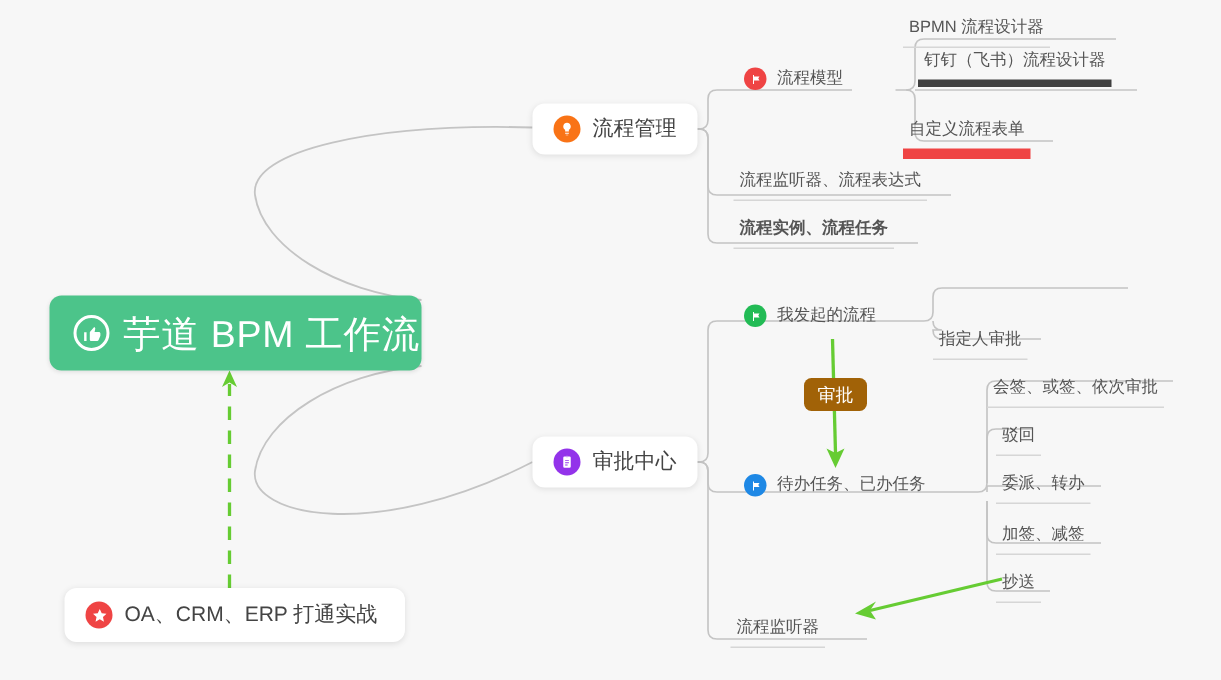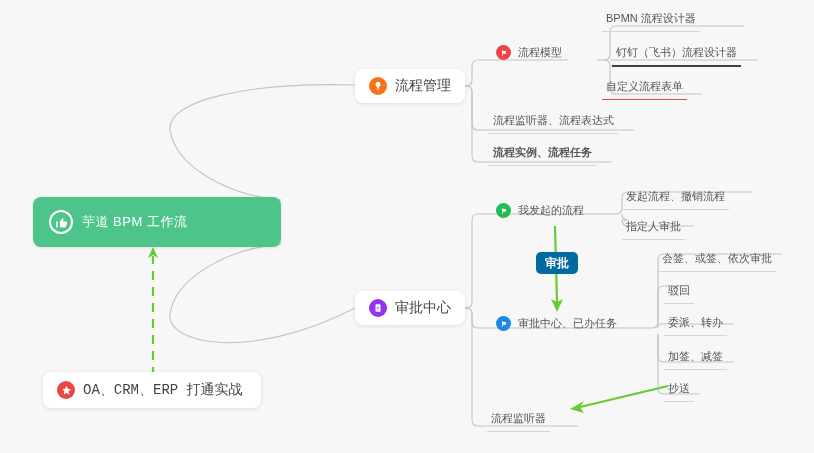--- a/index.html
+++ b/index.html
@@ -29,21 +29,21 @@
     width: 248px; height: 50px;
     background: #4cc48a;
     border-radius: 8px;
     display: flex;
     align-items: center;
     padding: 0 16px;
     box-shadow: 0 1px 3px rgba(0,0,0,0.10);
   }
   .root-node .label {
     color: #ffffff;
-    font-size: 13px;
+    font-size: 25px;
     letter-spacing: 0.5px;
     margin-left: 9px;
     white-space: nowrap;
   }
 
   
   .card-node {
     position: absolute;
     background: #ffffff;
     border-radius: 8px;
@@ -55,24 +55,23 @@
   }
   .card-node .label {
     color: #444444;
     font-size: 14px;
     margin-left: 8px;
     white-space: nowrap;
   }
   #node-process-mgmt { left: 355px; top: 69px; }
   #node-approval-center { left: 355px; top: 291px; }
   #node-oa-integration {
-    left: 43px; top: 372px;
+    left: 43px; top: 392px;
     height: 36px;
     padding: 0 18px 0 14px;
-    font-family: Liberation Mono, monospace;
   }
   #node-oa-integration .label { font-size: 14px; color: #444; }
 
   
   .leaf {
     position: absolute;
     font-size: 11px;
     color: #555555;
     white-space: nowrap;
     padding: 0 4px 4px 4px;
@@ -102,28 +101,27 @@
   .ic-flag-blue  { background: #1e88e5; }
   .ic-thumb {
     background: transparent;
     border: 2px solid #ffffff;
   }
 
   
   .tag-badge {
     position: absolute;
     left: 536px; top: 252px;
-    background: #0369a1;
+    background: #a16207;
     color: #ffffff;
     font-size: 12px;
     border-radius: 5px;
     padding: 4px 9px;
     line-height: 14px;
     z-index: 5;
-    font-weight: bold;
   }
 </style>
 </head>
 <body>
 
 <div id="canvas">
 
   <svg id="wires" viewBox="0 0 814 453" xmlns="http://www.w3.org/2000/svg">
     <g fill="none" stroke="#c4c4c4" stroke-width="1.2">
 
@@ -219,60 +217,57 @@
         <path d="M6 3v18h2v-7h11l-2.5-4L19 6H8V3z"></path>
       </svg>
     </span>
     <span class="txt flagged">流程模型</span>
   </div>
 
   <div class="leaf" style="left:602px; top:10px; border-bottom:1px solid #d6d6d6;">
     <span class="txt">BPMN 流程设计器</span>
   </div>
 
-  <div class="leaf" style="left:612px; top:44px; border-bottom:2px solid #404040;">
+  <div class="leaf" style="left:612px; top:32px; border-bottom:5px solid #404040;">
     <span class="txt">钉钉（飞书）流程设计器</span>
   </div>
 
-  <div class="leaf" style="left:602px; top:78px; border-bottom:1px solid #ef4444;">
+  <div class="leaf" style="left:602px; top:78px; border-bottom:7px solid #ef4444;">
     <span class="txt">自定义流程表单</span>
   </div>
 
   <div class="leaf" style="left:489px; top:112px; border-bottom:1px solid #d6d6d6;">
     <span class="txt">流程监听器、流程表达式</span>
   </div>
 
   <div class="leaf" style="left:489px; top:144px; border-bottom:1px solid #d6d6d6;font-weight:bold;">
     <span class="txt">流程实例、流程任务</span>
   </div>
 
   <div class="leaf hasflag" style="left:496px; top:202px;">
     <span class="ic sz15 ic-flag-green">
       <svg width="8" height="8" viewBox="0 0 24 24" fill="#ffffff">
         <path d="M6 3v18h2v-7h11l-2.5-4L19 6H8V3z"></path>
       </svg>
     </span>
     <span class="txt flagged">我发起的流程</span>
   </div>
 
-  <div class="leaf" style="left:622px; top:188px; border-bottom:1px solid #d6d6d6;">
-    <span class="txt">发起流程、撤销流程</span>
-  </div>
 
   <div class="leaf" style="left:622px; top:218px; border-bottom:1px solid #d6d6d6;">
     <span class="txt">指定人审批</span>
   </div>
 
   <div class="leaf hasflag" style="left:496px; top:315px;">
     <span class="ic sz15 ic-flag-blue">
       <svg width="8" height="8" viewBox="0 0 24 24" fill="#ffffff">
         <path d="M6 3v18h2v-7h11l-2.5-4L19 6H8V3z"></path>
       </svg>
     </span>
-    <span class="txt flagged">审批中心、已办任务</span>
+    <span class="txt flagged">待办任务、已办任务</span>
   </div>
 
   <div class="leaf" style="left:658px; top:250px; border-bottom:1px solid #d6d6d6;">
     <span class="txt">会签、或签、依次审批</span>
   </div>
 
   <div class="leaf" style="left:664px; top:282px; border-bottom:1px solid #d6d6d6;text-decoration:underline;">
     <span class="txt">驳回</span>
   </div>
 

